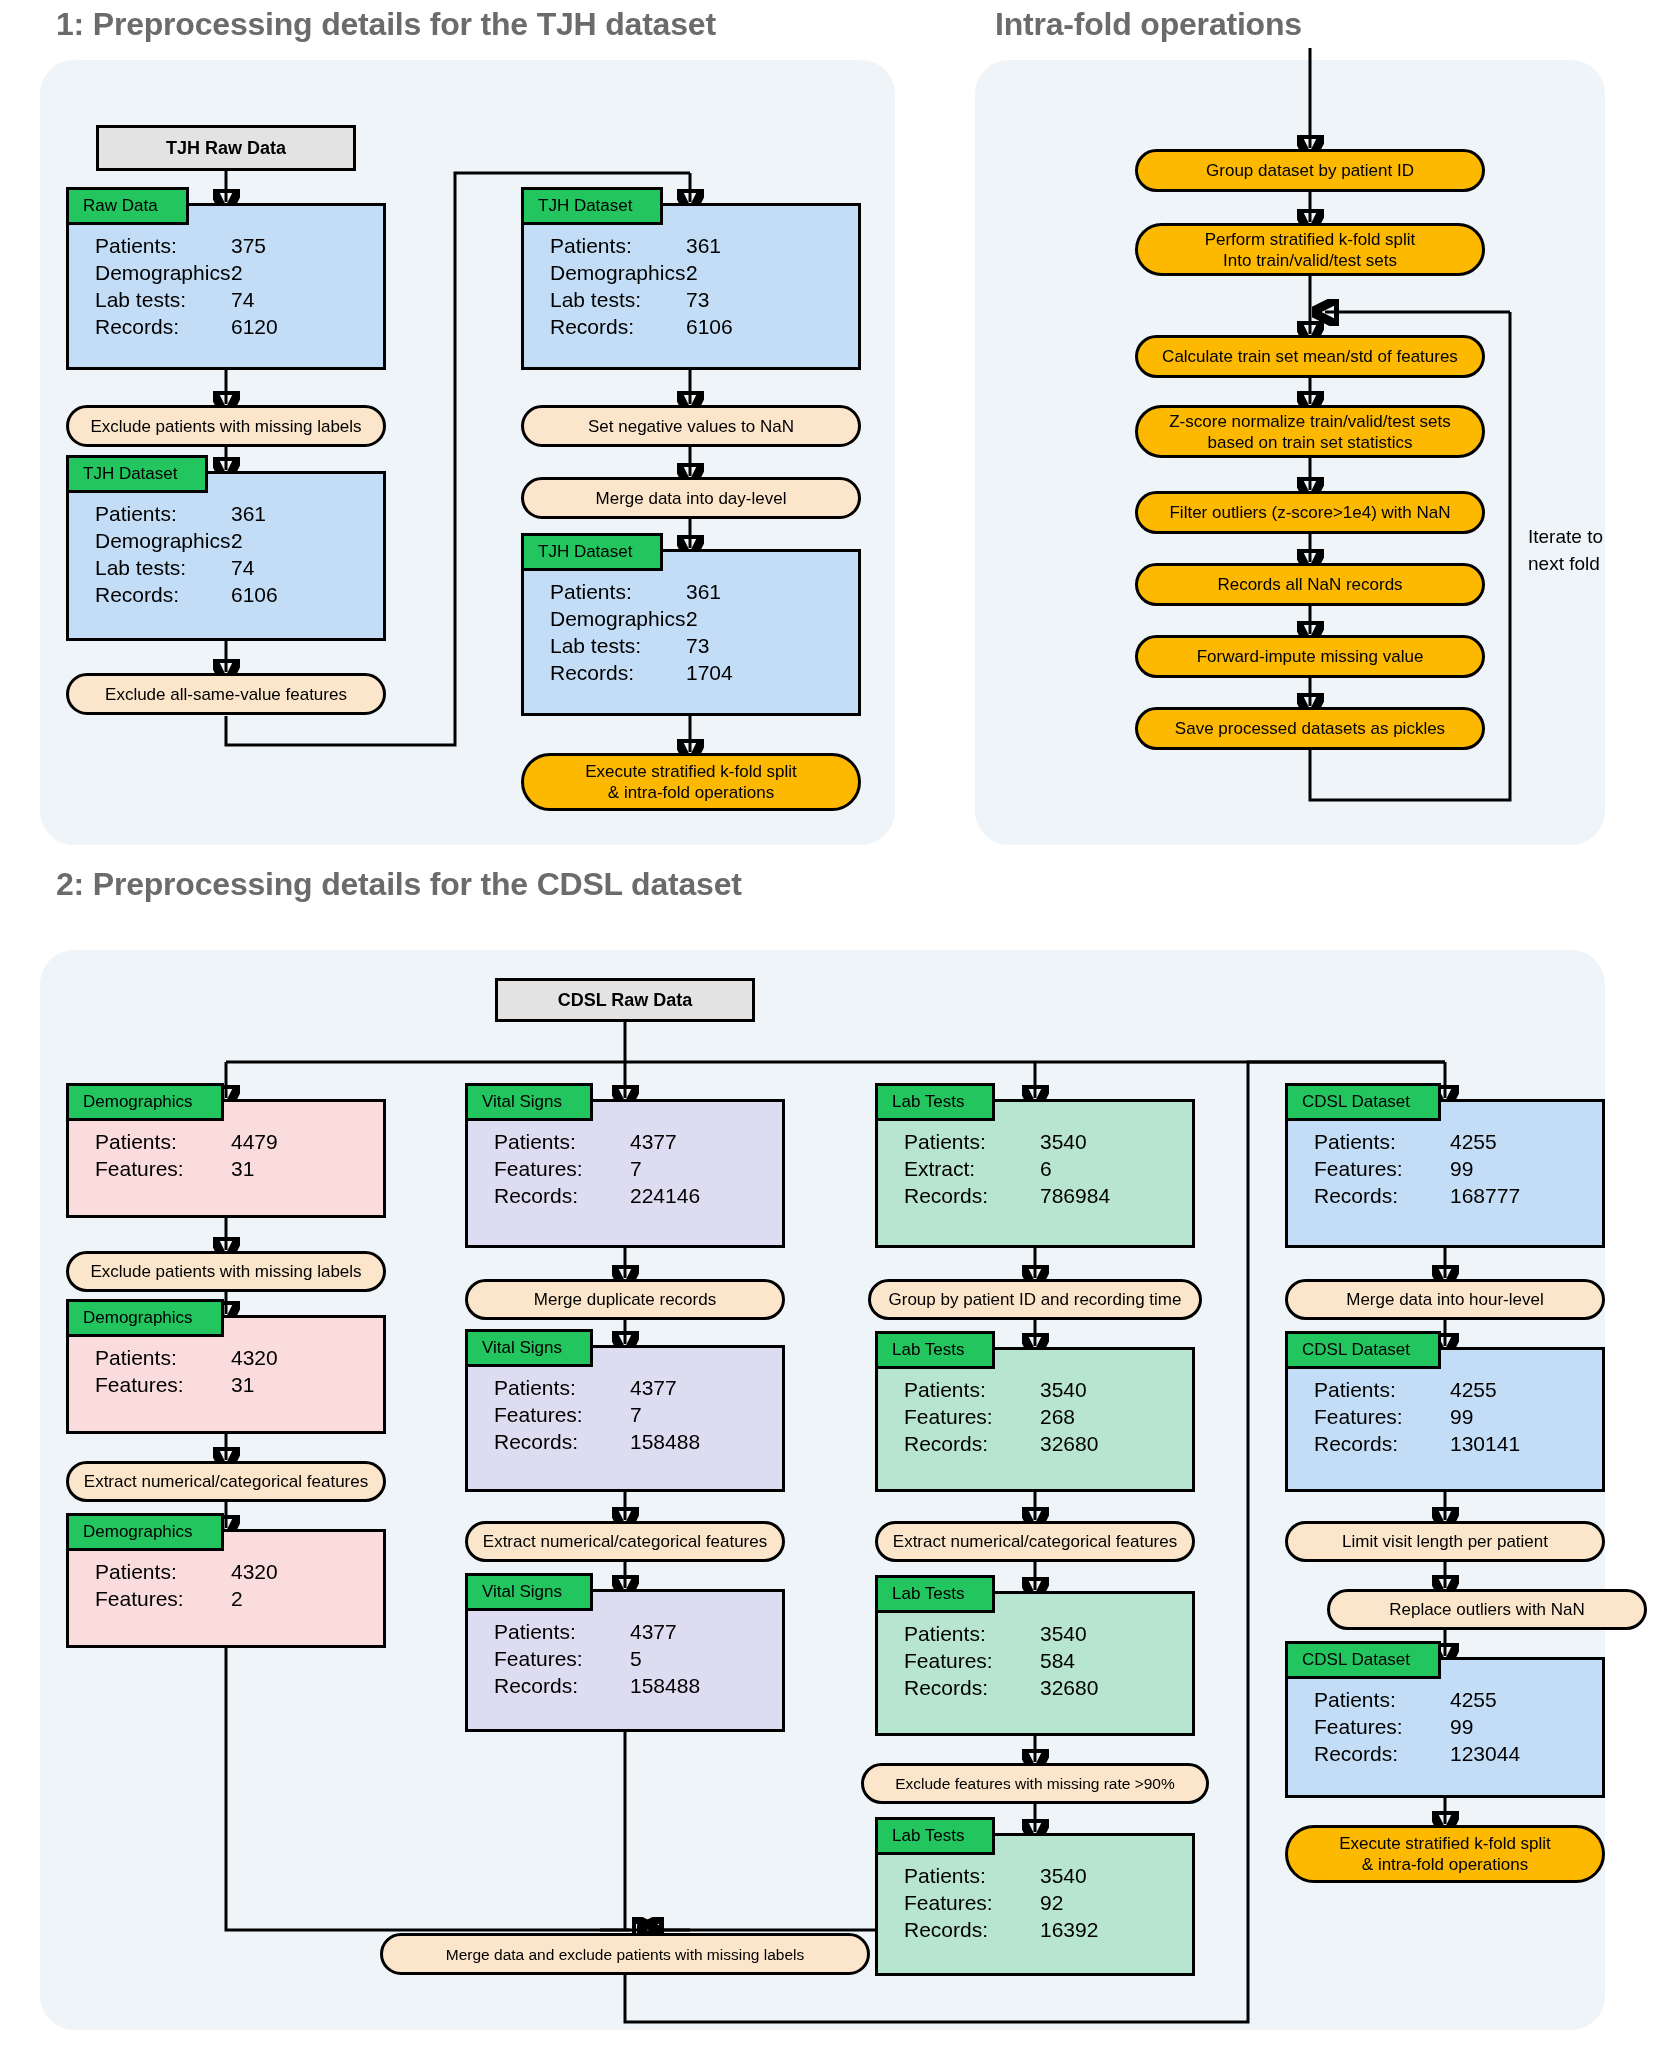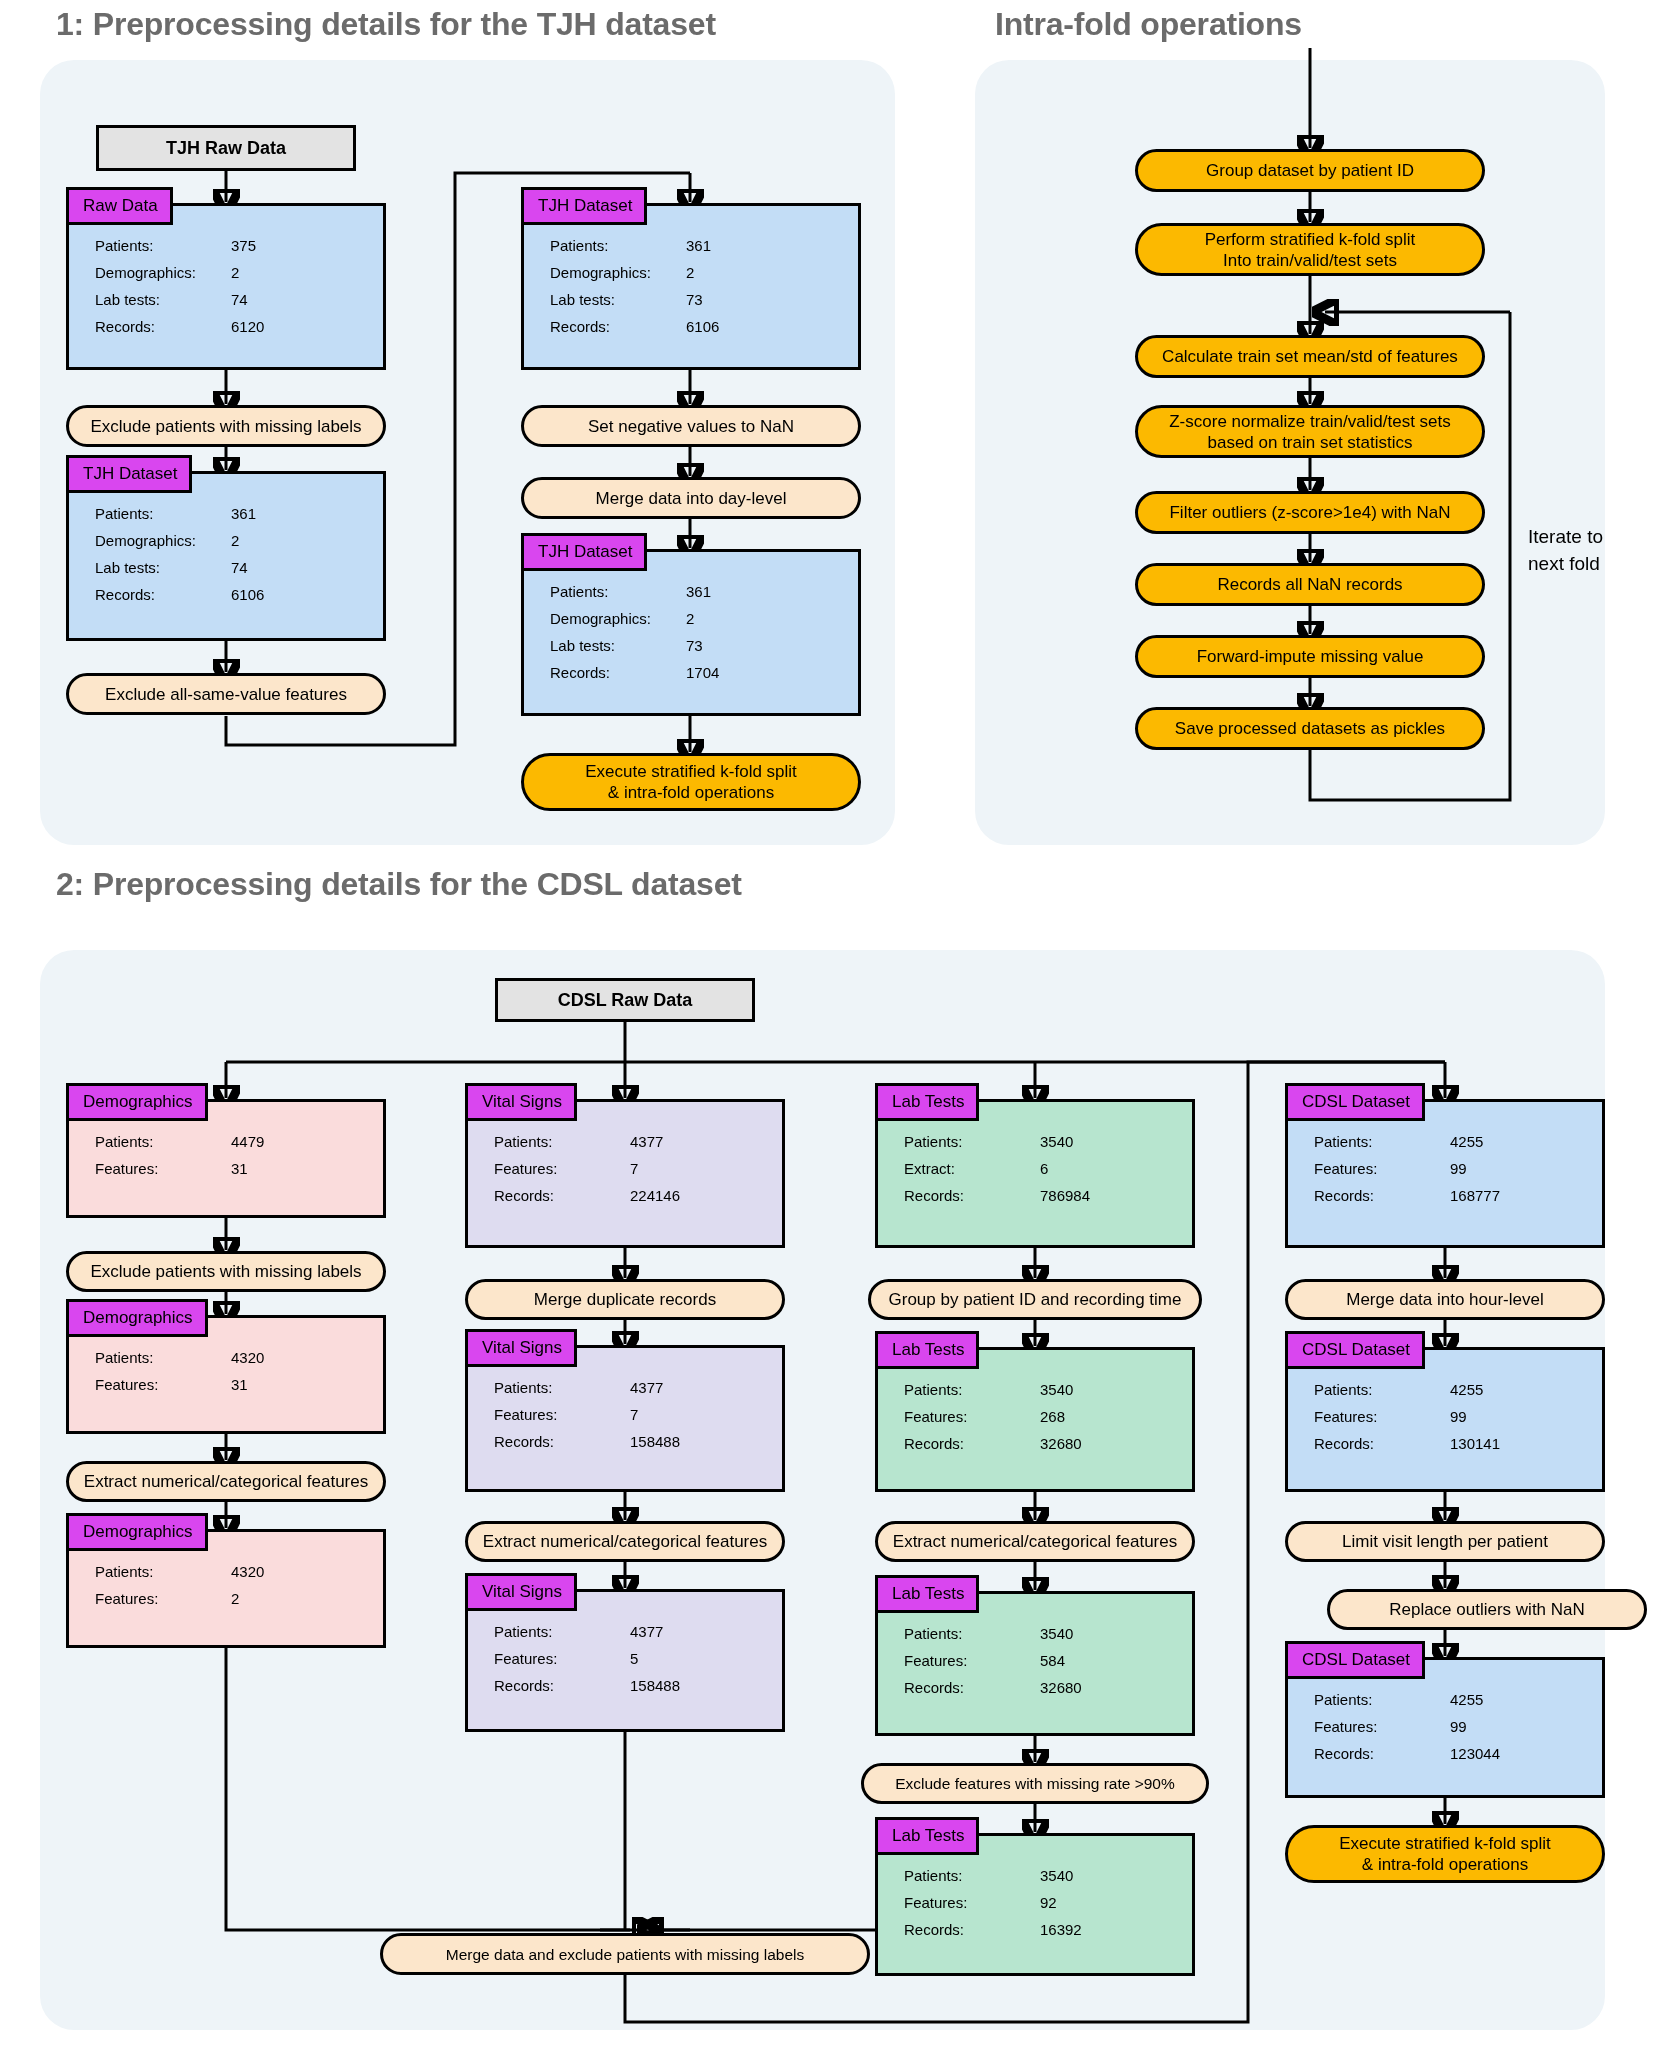--- a/index.html
+++ b/index.html
@@ -25,33 +25,33 @@
     white-space:nowrap;
   }
   .datbox {
     position:absolute;
     border:3px solid #000;
   }
   .datbox .tag {
     position:absolute;
     left:-3px; top:-19px;
     height:38px;
-    background:#d946ef;
+    background:#22c55e;
     border:3px solid #000;
     display:flex; align-items:center;
-    padding:0 12px 0 14px;
+    padding:0 28px 0 14px;
     font-size:17px;
     color:#000;
     white-space:nowrap;
     z-index:3;
   }
   .datbox .rows {
     position:absolute;
     left:26px; top:26px;
-    font-size:15px;
+    font-size:21px;
     line-height:27px;
     color:#000;
   }
   .datbox .rows .r { display:flex; }
   .datbox .rows .k { width:136px; }
   .datbox .rows .v { }
 
   .rawhdr {
     position:absolute;
     border:3px solid #000;

